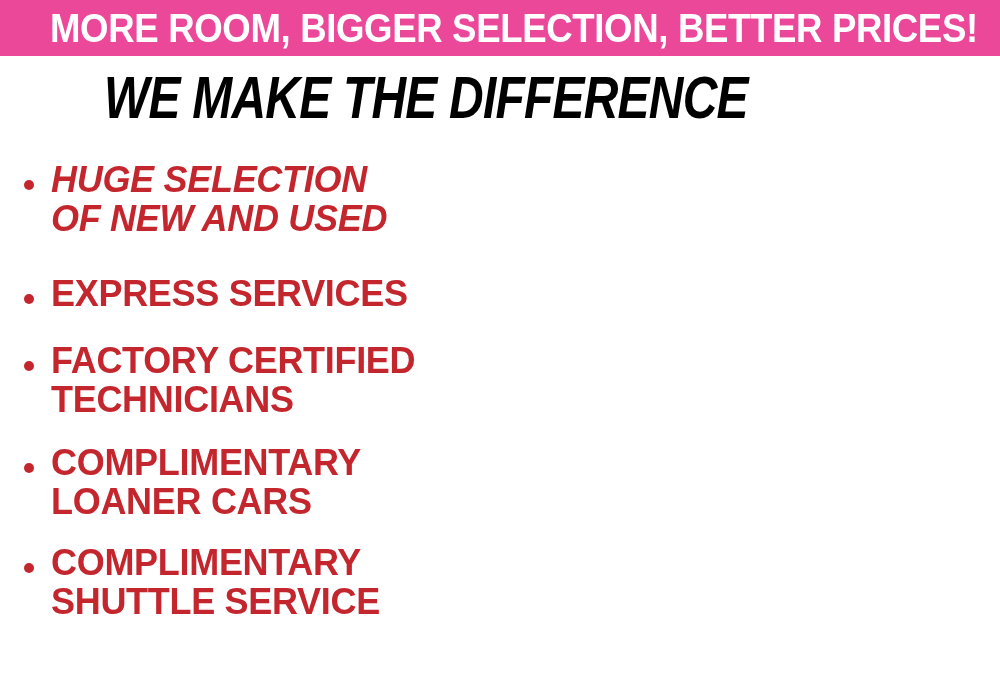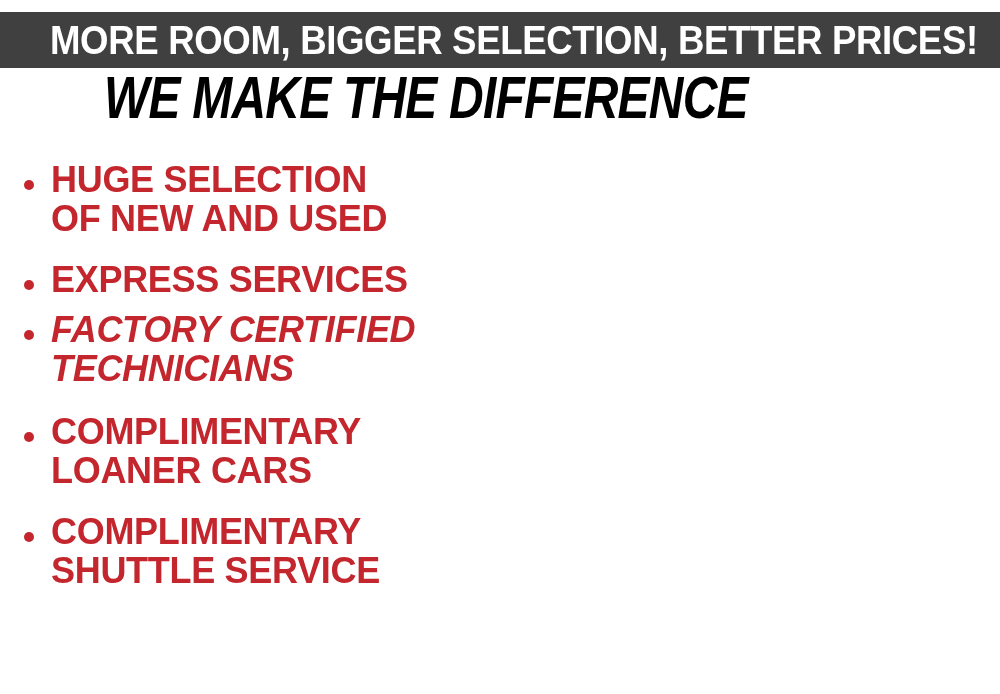--- a/index.html
+++ b/index.html
@@ -19,24 +19,24 @@
     position: relative;
     width: 1000px;
     height: 694px;
     background: #ffffff;
   }
 
   
   .banner {
     position: absolute;
     left: 0;
-    top: 12px;
+    top: 0;
     width: 1000px;
     height: 56px;
-    background: #404040;
+    background: #ec4899;
     overflow: hidden;
   }
   .banner-text {
     position: absolute;
     left: 50px;
     top: 50%;
     transform: translateY(-50%) scaleX(0.915);
     transform-origin: left center;
     white-space: nowrap;
     color: #ffffff;
@@ -97,23 +97,23 @@
     position: absolute;
     left: 6px;
     top: 20px;
     width: 10px;
     height: 10px;
     border-radius: 50%;
     background: #c4262e;
   }
 
   
-  .column-left  .bullet-item.gap-1 { margin-top: 0;  }
-  .column-left  .bullet-item.gap-2 { margin-top: 22px; }
-  .column-left  .bullet-item.gap-3 { margin-top: 11px; font-style: italic; }
+  .column-left  .bullet-item.gap-1 { margin-top: 0; font-style: italic;  }
+  .column-left  .bullet-item.gap-2 { margin-top: 36px; }
+  .column-left  .bullet-item.gap-3 { margin-top: 28px; }
   .column-left  .bullet-item.gap-4 { margin-top: 24px; }
   .column-left  .bullet-item.gap-5 { margin-top: 22px; }
 
   .column-right .bullet-item.gap-1 { margin-top: 0;  }
   .column-right .bullet-item.gap-2 { margin-top: 25px; }
   .column-right .bullet-item.gap-3 { margin-top: 24px; }
   .column-right .bullet-item.gap-4 { margin-top: 24px; }
   .column-right .bullet-item.gap-5 { margin-top: 24px; }
   .column-right .bullet-item.gap-6 { margin-top: 22px; }
 

